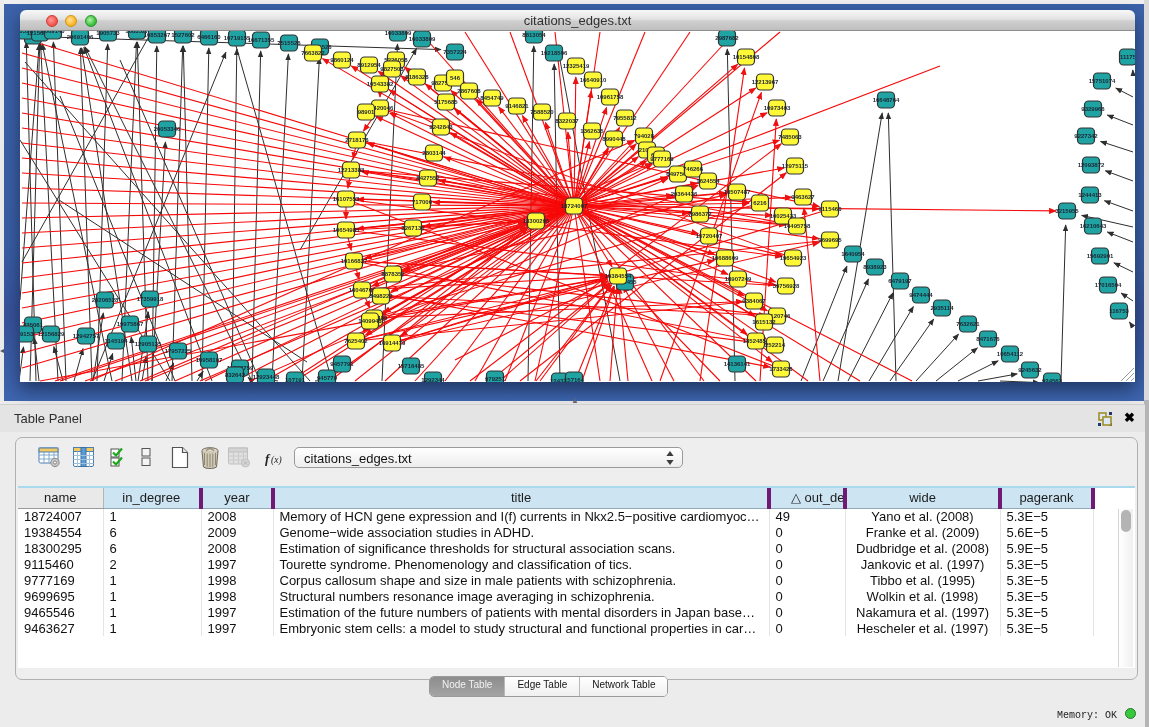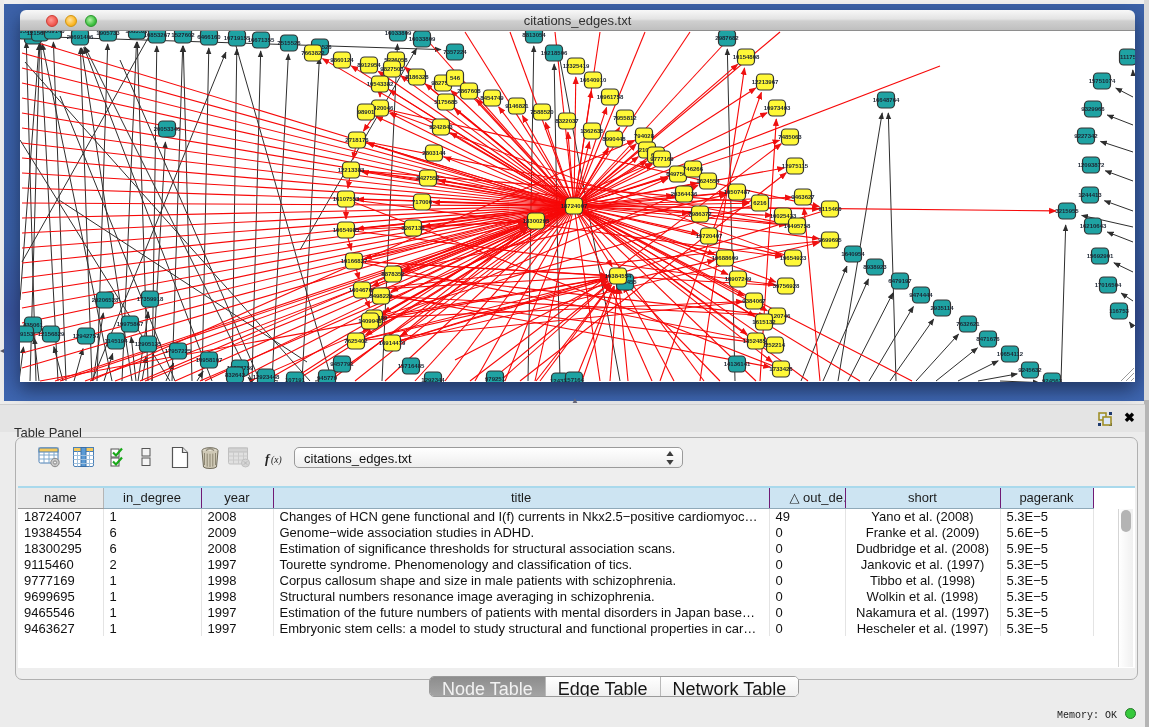--- a/index.html
+++ b/index.html
@@ -9,42 +9,42 @@
 #rightstrip { position:absolute; right:0; top:0; width:5px; height:727px; background:#d9d9d9; }
 #rightstrip2 { position:absolute; right:0; top:400px; width:5px; height:327px; background:#b5b5b5; }
 #win { position:absolute; left:20px; top:10px; width:1115px; height:372px; border-radius:6px 6px 0 0; box-shadow:0 8px 18px rgba(10,20,40,.55); }
 #titlebar { position:absolute; left:0; top:0; width:100%; height:21px; border-radius:6px 6px 0 0; background:linear-gradient(180deg,#f8f8f8 0%,#e3e3e3 45%,#cfcfcf 55%,#bfbfbf 100%); border-bottom:1px solid #8e8e8e; }
 #titlebar .title { position:absolute; left:0; right:0; top:3px; text-align:center; font-size:13px; color:#303030; }
 .tl { position:absolute; top:5px; width:12px; height:12px; border-radius:50%; }
 #canvas { position:absolute; left:0; top:21px; width:1115px; height:351px; background:#fff; overflow:hidden; box-shadow:inset 1px 0 0 #6d7f9e, inset -1px 0 0 #6d7f9e, inset 0 -1px 0 #6d7f9e; }
 
 #tpanel { position:absolute; left:0; top:404px; width:1145px; height:323px; background:#ececec; }
 #tptitle { position:absolute; left:0; top:0; width:100%; height:28px; background:#e4e4e4; border-top:1px solid #cfcfcf; }
-#tptitle span { position:absolute; left:14px; top:20px; font-size:13px; color:#2e2e2e; }
+#tptitle span { position:absolute; left:14px; top:6px; font-size:13px; color:#2e2e2e; }
 #tpfloat { position:absolute; right:32px; top:7px; width:15px; height:14px; }
 #tpclose { position:absolute; right:10px; top:5px; font-size:13px; font-weight:bold; color:#000; }
 #innerpanel { position:absolute; left:15px; top:33px; width:1123px; height:243px; background:#eeeeee; border:1px solid #b0b0b0; border-radius:7px; }
 #toolbar { position:absolute; left:4px; top:8px; height:30px; width:700px; }
 .tbi { position:absolute; top:0; }
 #combo { position:absolute; left:274px; top:1px; width:389px; height:21px; background:linear-gradient(180deg,#ffffff,#ededed); border:1px solid #9a9a9a; border-radius:5px; }
 #combo .lbl { position:absolute; left:9px; top:3px; font-size:13px; color:#111; }
 #combo .arrows { position:absolute; right:8px; top:3px; }
 #tablewrap { position:absolute; left:2px; top:48px; width:1117px; height:182px; background:#fff; border-top:2px solid #a9d9ec; overflow:hidden; }
 table { border-collapse:collapse; table-layout:fixed; width:1075px; font-size:13px; color:#101010; }
-th { height:20px; font-weight:normal; font-size:13px; color:#1c1c1c; background:#cde4f2; border-right:1px solid #701a75; border-bottom:1px solid #8fa9b9; padding:0; text-align:center; overflow:hidden; white-space:nowrap; }
+th { height:20px; font-weight:normal; font-size:13px; color:#1c1c1c; background:#cde4f2; border-right:4px solid #701a75; border-bottom:1px solid #8fa9b9; padding:0; text-align:center; overflow:hidden; white-space:nowrap; }
 th.c1 { background:#e9e9e9; border-right:1px solid #b5b5b5; border-bottom:1px solid #9a9a9a; }
 td { height:16px; padding:0 0 0 6px; border-right:1px solid #e4e4e4; overflow:hidden; white-space:nowrap; }
 td.c6 { text-align:center; padding:0; }
 col.c1 { width:85px; } col.c2 { width:98px; } col.c3 { width:72px; } col.c4 { width:496px; }
 col.c5 { width:76px; } col.c6 { width:155px; } col.c7 { width:93px; }
 #vscroll { position:absolute; right:2px; top:21px; width:15px; height:158px; background:linear-gradient(90deg,#ffffff,#f0f0f0); border-left:1px solid #d5d5d5; }
 #vthumb { position:absolute; left:2px; top:1px; width:10px; height:22px; background:#b4b4b4; border-radius:5px; }
 
 #tabs { position:absolute; left:429px; top:272px; height:21px; display:flex; border:1px solid #9a9a9a; border-radius:5px; overflow:hidden; background:#fff; }
-.tab { font-size:18px; padding:2px 12px 0 12px; height:21px; color:#151515; background:linear-gradient(180deg,#ffffff,#eeeeee); }
+.tab { font-size:10px; padding:2px 12px 0 12px; height:21px; color:#151515; background:linear-gradient(180deg,#ffffff,#eeeeee); }
 .tab.sel { background:linear-gradient(180deg,#8d8d8d,#a6a6a6); color:#f2f2f2; }
 .tab + .tab { border-left:1px solid #b9b9b9; }
 #memok { position:absolute; right:28px; top:306px; font-size:10px; color:#222;font-family:Liberation Mono, monospace; }
 #memled { position:absolute; right:9px; top:304px; width:11px; height:11px; border-radius:50%; background:#36c93c; border:1px solid #27772b; }
 #divnotch { position:absolute; left:567px; top:397px; width:16px; height:7px; color:#667; font-size:8px; line-height:7px; text-align:center; }
 #lefttick { position:absolute; left:0px; top:346px; width:4px; height:9px; color:#556; font-size:8px; line-height:9px; }
 </style></head>
 <body>
 <div id="stage">
   <div id="bluezone"></div>
@@ -715,28 +715,28 @@
               <col class="c6">
               <col class="c7">
             </colgroup>
           <tbody>
               <tr>
                 <th class="c1">name</th>
                 <th>in_degree</th>
                 <th>year</th>
                 <th>title</th>
                 <th style="text-align:left;padding-left:20px;">△ out_de…</th>
-                <th>short</th>
+                <th>wide</th>
                 <th>pagerank</th>
               </tr>
           <tr>
                 <td class="c1">18724007</td>
                 <td class="c2">1</td>
                 <td class="c3">2008</td>
-                <td class="c4">Changes of HCN gene functional and I(f) currents in Nkx2.5−positive cardiomyoc…</td>
+                <td class="c4">Memory of HCN gene expression and I(f) currents in Nkx2.5−positive cardiomyoc…</td>
                 <td class="c5">49</td>
                 <td class="c6">Yano et al. (2008)</td>
                 <td class="c7">5.3E−5</td>
               </tr>
 <tr>
                 <td class="c1">19384554</td>
                 <td class="c2">6</td>
                 <td class="c3">2009</td>
                 <td class="c4">Genome−wide association studies in ADHD.</td>
                 <td class="c5">0</td>
@@ -760,21 +760,21 @@
                 <td class="c5">0</td>
                 <td class="c6">Jankovic et al. (1997)</td>
                 <td class="c7">5.3E−5</td>
               </tr>
 <tr>
                 <td class="c1">9777169</td>
                 <td class="c2">1</td>
                 <td class="c3">1998</td>
                 <td class="c4">Corpus callosum shape and size in male patients with schizophrenia.</td>
                 <td class="c5">0</td>
-                <td class="c6">Tibbo et al. (1998)</td>
+                <td class="c6">Tibbo et al. (1995)</td>
                 <td class="c7">5.3E−5</td>
               </tr>
 <tr>
                 <td class="c1">9699695</td>
                 <td class="c2">1</td>
                 <td class="c3">1998</td>
                 <td class="c4">Structural numbers resonance image averaging in schizophrenia.</td>
                 <td class="c5">0</td>
                 <td class="c6">Wolkin et al. (1998)</td>
                 <td class="c7">5.3E−5</td>

